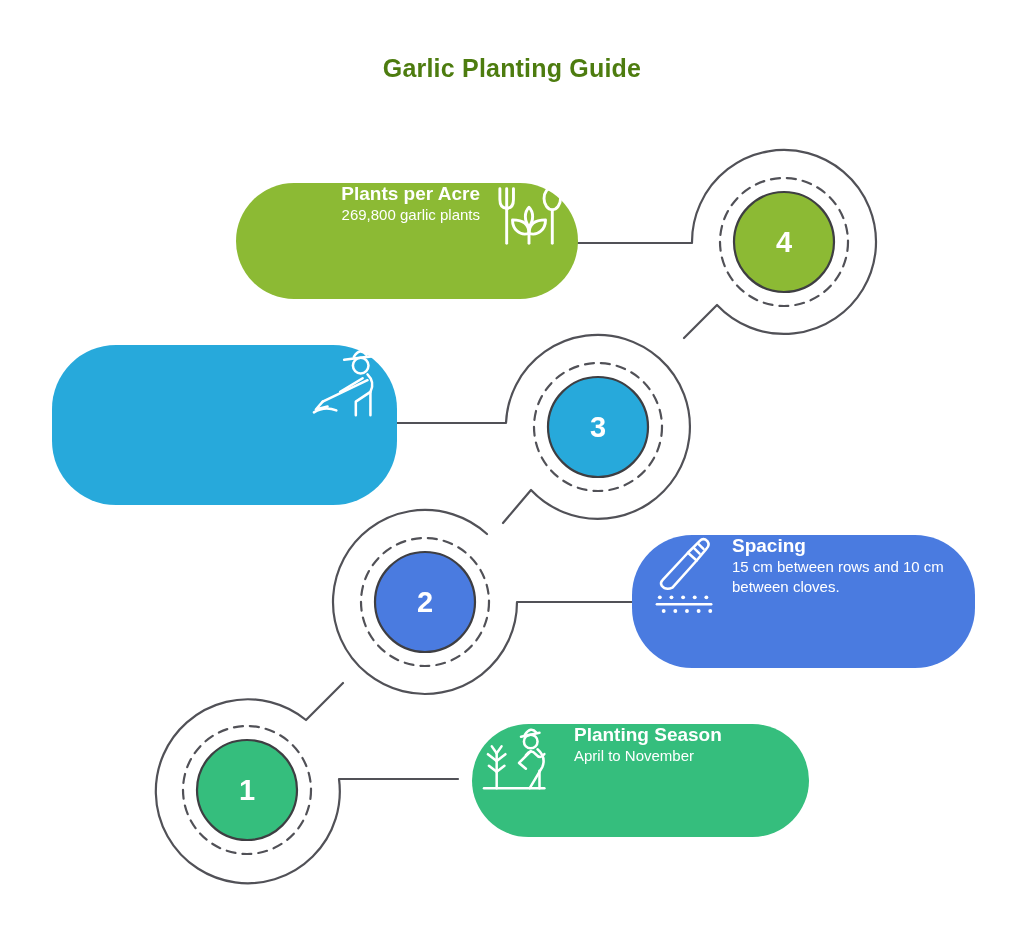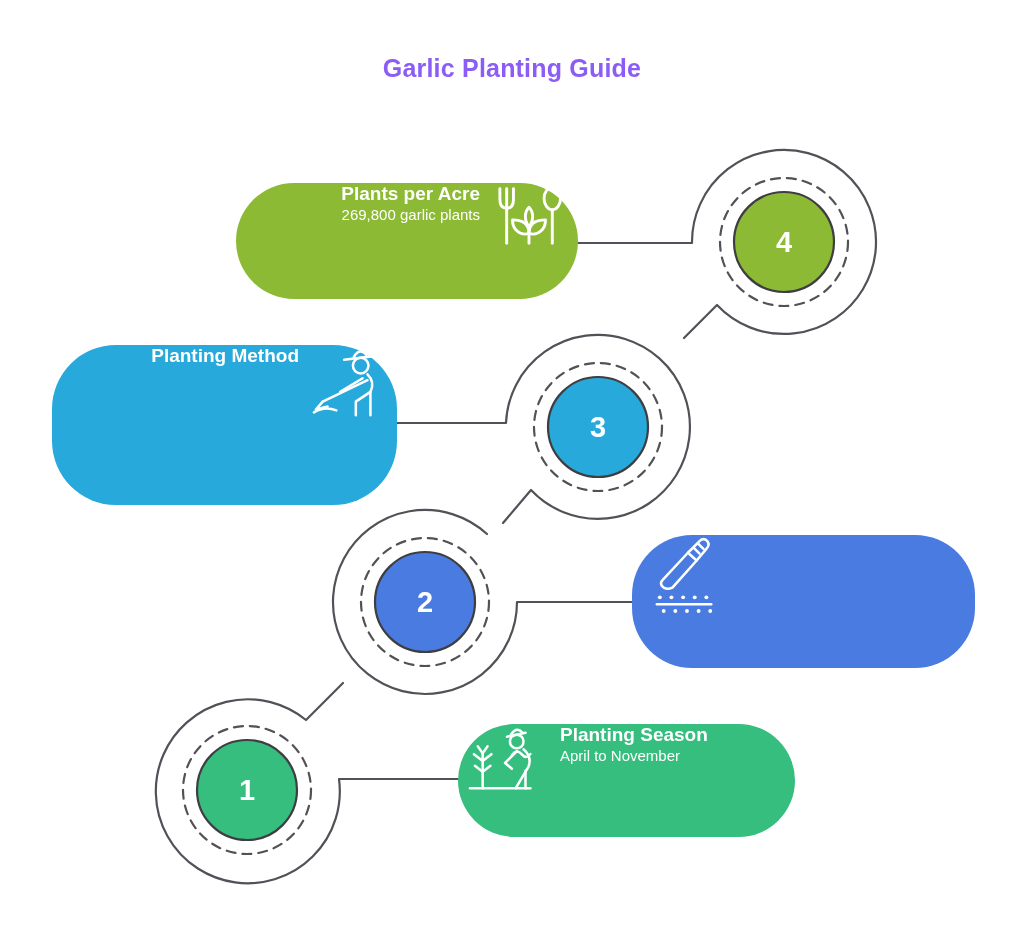--- a/index.html
+++ b/index.html
@@ -2,35 +2,35 @@
 <html><head>
 <meta charset="utf-8">
 <style>
   html,body{margin:0;padding:0;}
   body{
     width:1024px;height:947px;position:relative;background:#ffffff;
     font-family:"Liberation Sans","DejaVu Sans",sans-serif;overflow:hidden;
   }
   .page-title{
     position:absolute;left:0;top:54px;width:1024px;text-align:center;
-    font-size:25px;font-weight:bold;color:#8b5cf6;letter-spacing:.2px;
+    font-size:25px;font-weight:bold;color:#4d7c0f;letter-spacing:.2px;
   }
   svg.diagram{position:absolute;left:0;top:0;}
   .pill{
     position:absolute;display:flex;align-items:flex-start;color:#fff;box-sizing:border-box;
   }
   .pill .txt .t{font-size:19px;font-weight:bold;line-height:1.15;}
   .pill .txt .d{font-size:15px;line-height:1.35;}
   .pill-lime{left:236px;top:183px;width:342px;height:116px;border-radius:60px;
     background:#8CBA34;justify-content:flex-end;padding-right:12px;}
   .pill-cyan{left:52px;top:345px;width:345px;height:160px;border-radius:64px;
     background:#27A9DB;justify-content:flex-end;padding-right:10px;}
   .pill-blue{left:632px;top:535px;width:343px;height:133px;border-radius:60px;
     background:#4A7BE0;justify-content:flex-start;padding-left:22px;}
-  .pill-green{left:458px;top:724px;width:337px;height:113px;border-radius:57px;
+  .pill-green{left:472px;top:724px;width:337px;height:113px;border-radius:57px;
     background:#35BE7D;justify-content:flex-start;padding-left:10px;}
   .txt.right{text-align:right;margin-right:12px;}
   .txt.left{text-align:left;margin-left:14px;}
   .pill-cyan .txt{max-width:232px;}
   .pill-blue .txt{max-width:252px;}
   .icon{flex:0 0 auto;display:block;}
   .step-num{
     position:absolute;width:60px;height:60px;display:flex;align-items:center;justify-content:center;
     color:#fff;font-size:29px;font-weight:bold;
   }
@@ -85,21 +85,20 @@
     <path d="M38 52 C28 55 21 47 21 38 C31 38 38 42 38 52 Z"></path>
     <path d="M38 52 C48 55 55 47 55 38 C45 38 38 42 38 52 Z"></path>
     <path d="M38 45 C33 39 33 30 38 25 C43 30 43 39 38 45 Z"></path>
     <ellipse cx="62" cy="16" rx="8.5" ry="11.5"></ellipse>
     <path d="M62 28 V62"></path>
   </svg>
 </div>
 
 <div class="pill pill-cyan">
   <div class="txt right">
-    <div class="t">Planting Method</div>
   </div>
   <svg class="icon" width="76" height="88" viewBox="0 0 78 90" fill="none" stroke="#ffffff" stroke-width="2.6" stroke-linecap="round" stroke-linejoin="round">
     <path d="M34 15 L66 11"></path>
     <path d="M44 12 Q50 2 57 10"></path>
     <circle cx="51" cy="21" r="8"></circle>
     <path d="M58 30 Q66 38 61 48 L61 72"></path>
     <path d="M61 48 L46 58 L46 72"></path>
     <path d="M53 34 L30 48"></path>
     <path d="M58 36 L12 58"></path>
     <path d="M12 58 L5 66 L17 63"></path>
@@ -120,20 +119,24 @@
       <circle cx="42" cy="64" r="2"></circle>
         <circle cx="54" cy="64" r="2"></circle>
       <circle cx="10" cy="78" r="2"></circle>
         <circle cx="22" cy="78" r="2"></circle>
         <circle cx="34" cy="78" r="2"></circle>
       <circle cx="46" cy="78" r="2"></circle>
         <circle cx="58" cy="78" r="2"></circle>
     </g>
     <path d="M3 71 L59 71"></path>
   </svg>
+  <div class="txt left">
+    <div class="t">Spacing</div>
+    <div class="d">15 cm between rows and 10 cm between cloves.</div>
+  </div>
 </div>
 
 <div class="pill pill-green">
   <svg class="icon" width="78" height="72" viewBox="0 0 80 74" fill="none" stroke="#ffffff" stroke-width="2.6" stroke-linecap="round" stroke-linejoin="round">
     <path d="M2 66 L64 66"></path>
     <path d="M15 66 V30"></path>
     <path d="M15 38 L6 31"></path>
       <path d="M15 38 L24 31"></path>
     <path d="M15 49 L7 43"></path>
       <path d="M15 49 L23 43"></path>

